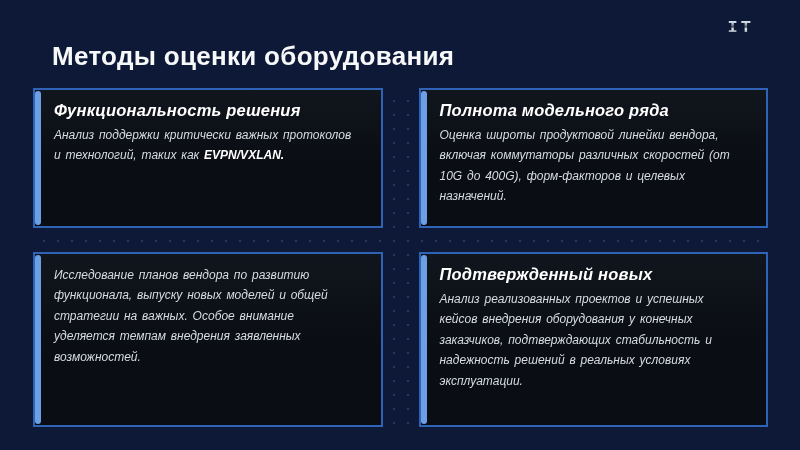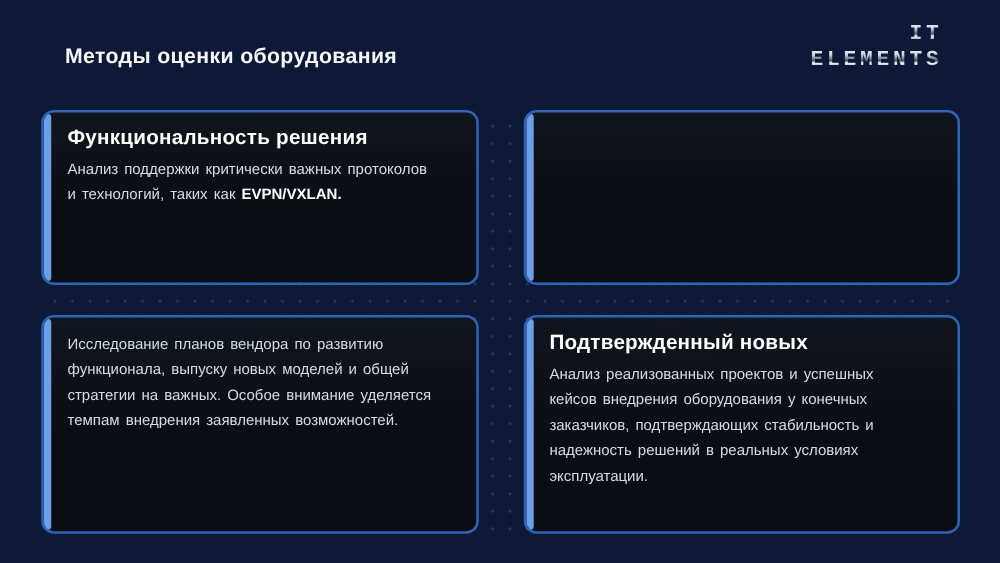--- a/index.html
+++ b/index.html
@@ -13,21 +13,21 @@
     height: 450px;
     background: #0d1936;
     overflow: hidden;
     font-family: "Liberation Sans", "DejaVu Sans", sans-serif;
   }
   
   .slide-title {
     position: absolute;
     left: 52px;
     top: 24px;
-    font-size: 17px;
+    font-size: 26px;
     font-weight: 800;
     letter-spacing: 0.3px;
     color: #f7f8fa;
   }
   .logo {
     position: absolute;
     right: 46px;
     top: 17px;
     text-align: right;
     line-height: 1.25;
@@ -56,24 +56,25 @@
     column-gap: 36px;
     row-gap: 24px;
     background-image: radial-gradient(circle, rgba(96,132,196,0.30) 1px, transparent 1.4px);
     background-size: 14px 14px;
     background-position: 4px 6px;
   }
   .card {
     position: relative;
     background: linear-gradient(180deg, #11151d 0%, #0a0d13 55%);
     border: 2px solid #2e63b5;
-    border-radius: 10px;
+    border-radius: 0;
     padding: 11px 28px 10px 18px;
     box-sizing: border-box;
     overflow: hidden;
+    font-style: italic;
   }
   .card .accent-bar {
     position: absolute;
     left: 0px;
     top: 1px;
     bottom: 1px;
     width: 6px;
     background: #6d9fe6;
     border-radius: 4px;
   }
@@ -99,35 +100,38 @@
 </style>
 </head>
 <body>
 
 <div class="slide">
 
   <h1 class="slide-title">Методы оценки оборудования</h1>
 
   <div class="logo">
     <span class="logo-line">IT</span>
-    <span class="logo-line">ELEMENTS</span>
   </div>
 
   <div class="cards-area">
 
     <div class="card">
       <div class="accent-bar"></div>
       <div class="card-content">
         <h2 class="card-title">Функциональность решения</h2>
         <p class="card-body"><span>Анализ поддержки критически важных протоколов и технологий, таких как</span> <strong>EVPN/VXLAN.</strong></p>
       </div>
     </div>
 
     <div class="card">
       <div class="accent-bar"></div>
+      <div class="card-content">
+        <h2 class="card-title">Полнота модельного ряда</h2>
+        <p class="card-body"><span>Оценка широты продуктовой линейки вендора, включая коммутаторы различных скоростей (от 10G до 400G), форм-факторов и целевых назначений.</span><strong></strong></p>
+      </div>
     </div>
 
     <div class="card">
       <div class="accent-bar"></div>
       <div class="card-content">
         <p class="card-body"><span>Исследование планов вендора по развитию функционала, выпуску новых моделей и общей стратегии на важных. Особое внимание уделяется темпам внедрения заявленных возможностей.</span><strong></strong></p>
       </div>
     </div>
 
     <div class="card">

